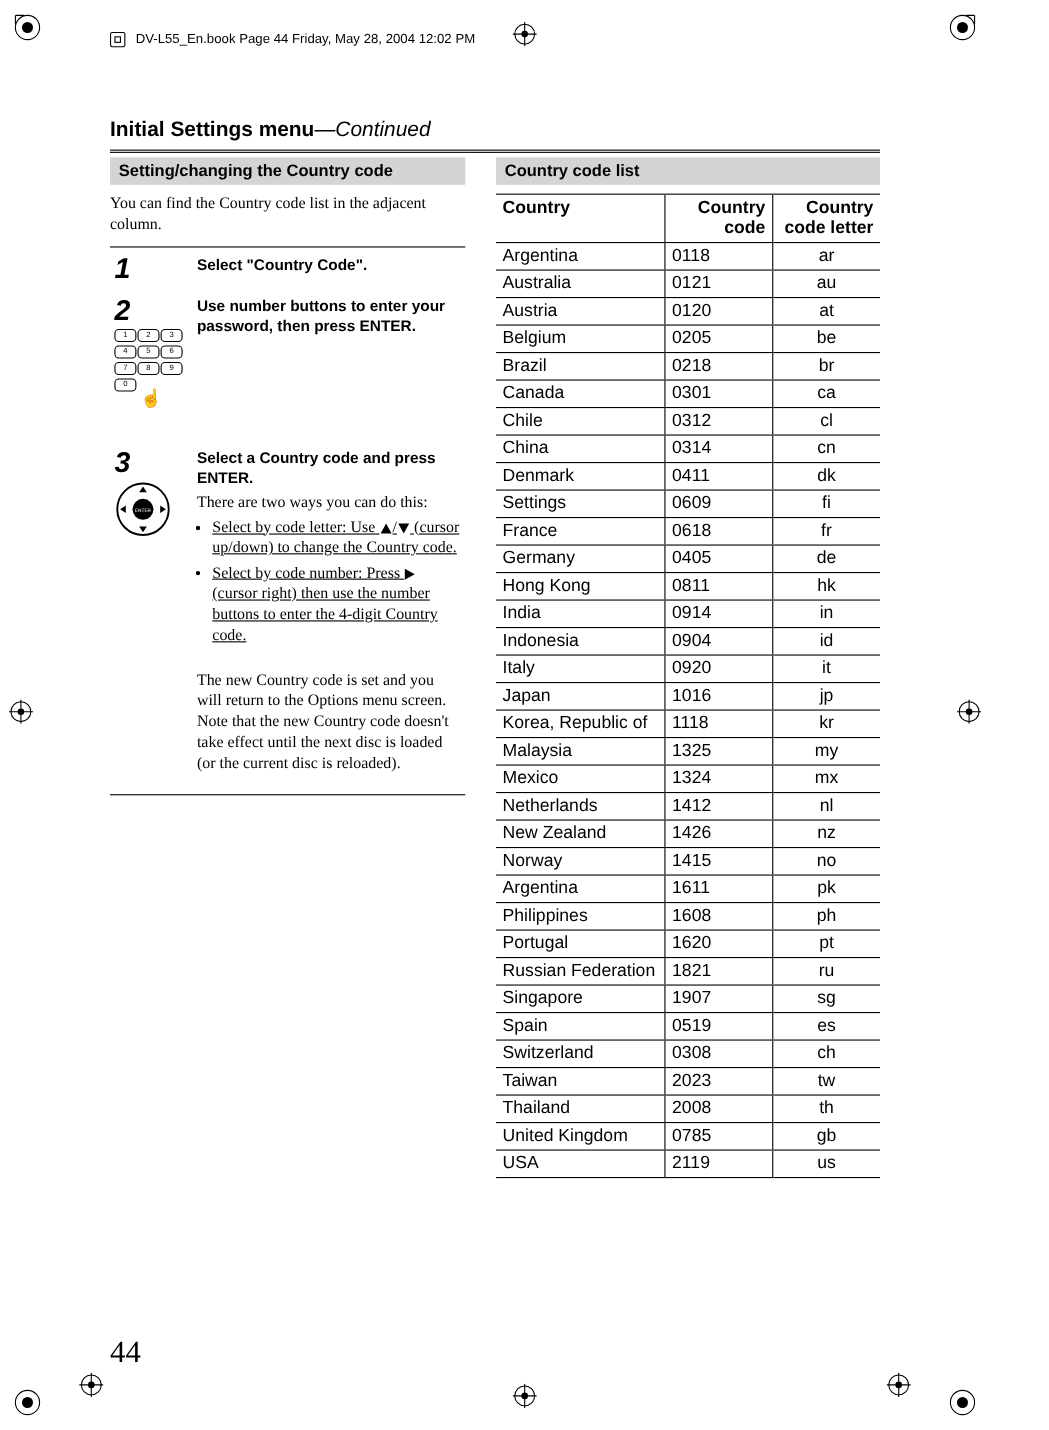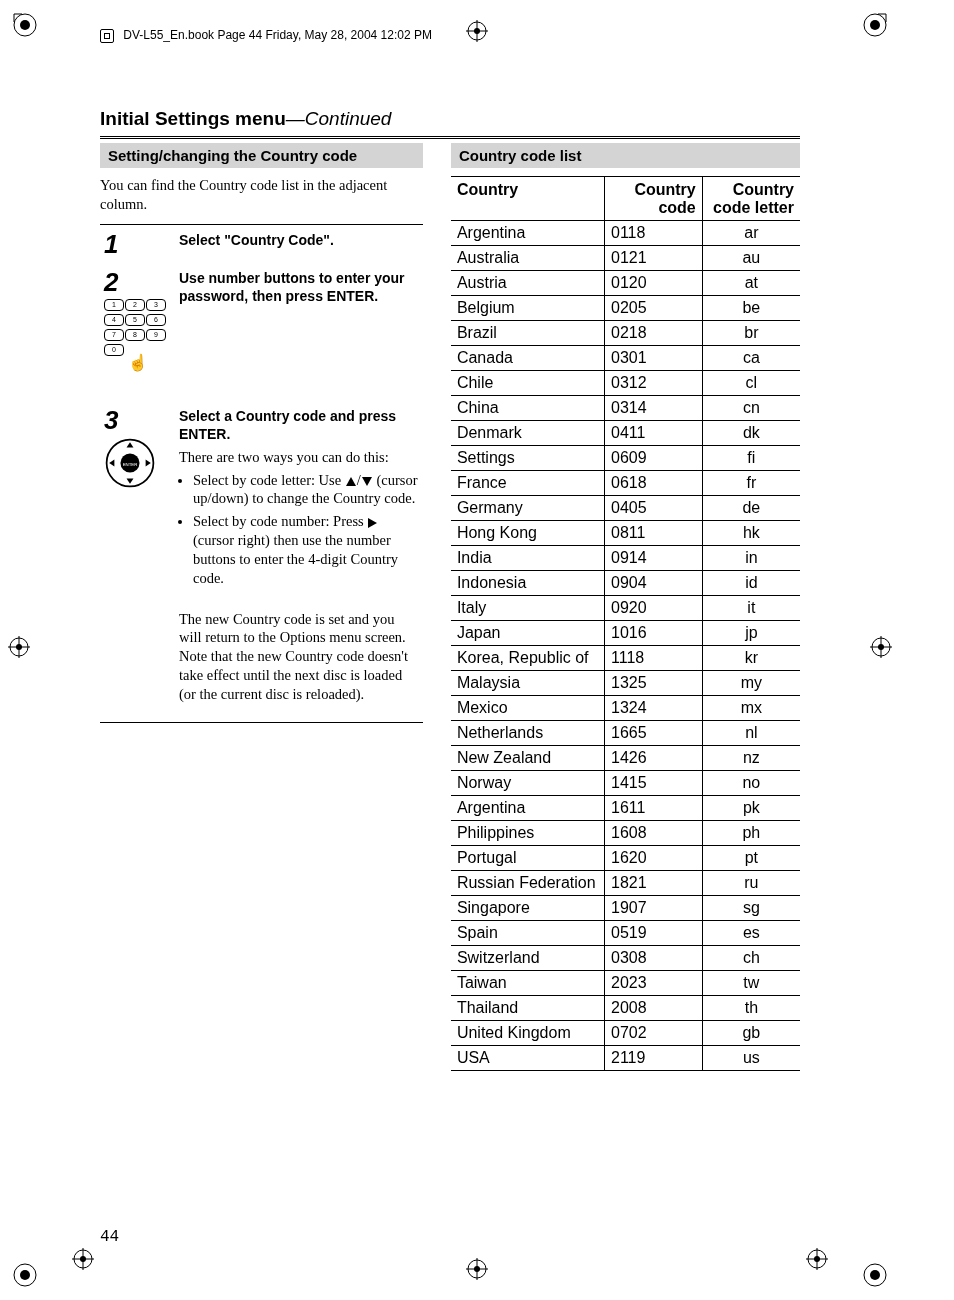--- a/index.html
+++ b/index.html
@@ -148,20 +148,21 @@
     font-size: 14px;
     display: block;
     margin-bottom: 4px;
   }
   .step-body ul {
     margin: 4px 0 8px 0;
     padding-left: 14px;
   }
   .step-body li {
     margin-bottom: 4px;
+    text-decoration: underline;
   }
   .tri-up, .tri-down, .tri-right {
     display: inline-block;
     width: 0; height: 0;
     vertical-align: middle;
     margin: 0 1px;
   }
   .tri-up {
     border-left: 5px solid transparent;
     border-right: 5px solid transparent;
@@ -204,22 +205,22 @@
     border-left: 1px solid #000;
   }
   table.country-table td.c3 {
     border-left: 1px solid #000;
     text-align: center;
   }
   .page-number {
     position: absolute;
     bottom: 54px;
     left: 100px;
-    font-family: Liberation Mono, monospace;
-    font-size: 16px;
+    font-family: Liberation Serif, serif;
+    font-size: 28px;
   }
   
   .crop {
     position: absolute;
     width: 26px; height: 26px;
   }
   .crop svg { width:26px; height:26px; }
   .crop.tl { top: 12px; left: 12px; }
   .crop.tr { top: 12px; right: 12px; }
   .crop.bl { bottom: 12px; left: 12px; }
@@ -485,21 +486,21 @@
               <td class="c2">1325</td>
               <td class="c3">my</td>
             </tr>
             <tr>
               <td>Mexico</td>
               <td class="c2">1324</td>
               <td class="c3">mx</td>
             </tr>
             <tr>
               <td>Netherlands</td>
-              <td class="c2">1665</td>
+              <td class="c2">1412</td>
               <td class="c3">nl</td>
             </tr>
             <tr>
               <td>New Zealand</td>
               <td class="c2">1426</td>
               <td class="c3">nz</td>
             </tr>
             <tr>
               <td>Norway</td>
               <td class="c2">1415</td>
@@ -545,21 +546,21 @@
               <td class="c2">2023</td>
               <td class="c3">tw</td>
             </tr>
             <tr>
               <td>Thailand</td>
               <td class="c2">2008</td>
               <td class="c3">th</td>
             </tr>
             <tr>
               <td>United Kingdom</td>
-              <td class="c2">0702</td>
+              <td class="c2">0785</td>
               <td class="c3">gb</td>
             </tr>
             <tr>
               <td>USA</td>
               <td class="c2">2119</td>
               <td class="c3">us</td>
             </tr>
           </tbody>
       </table>
     </div>

